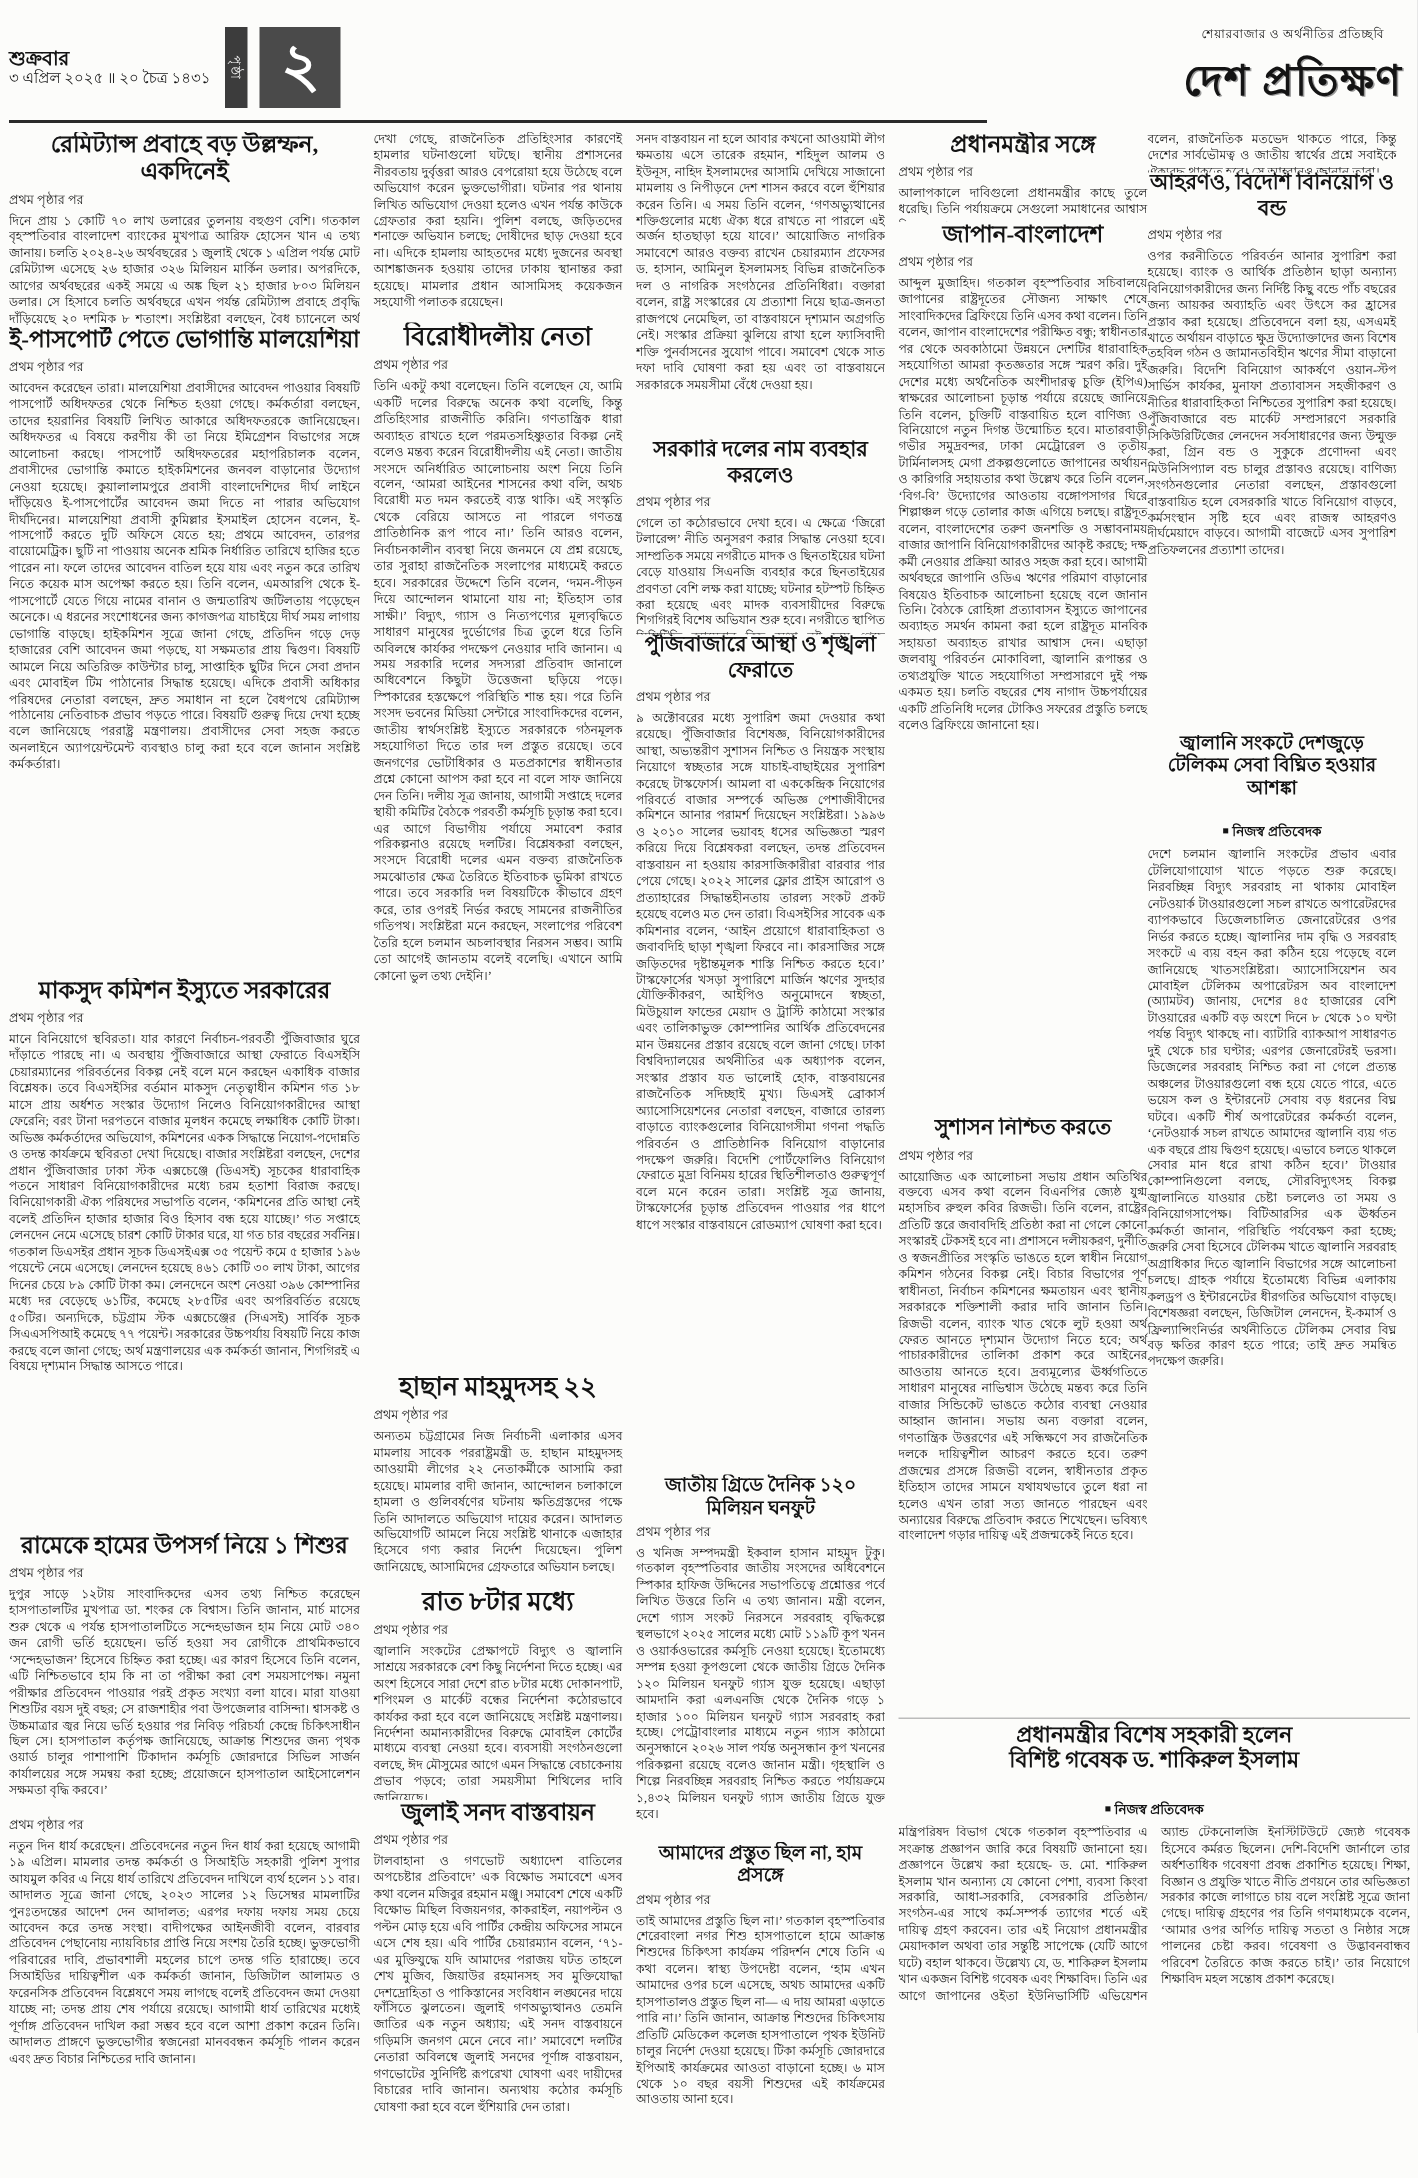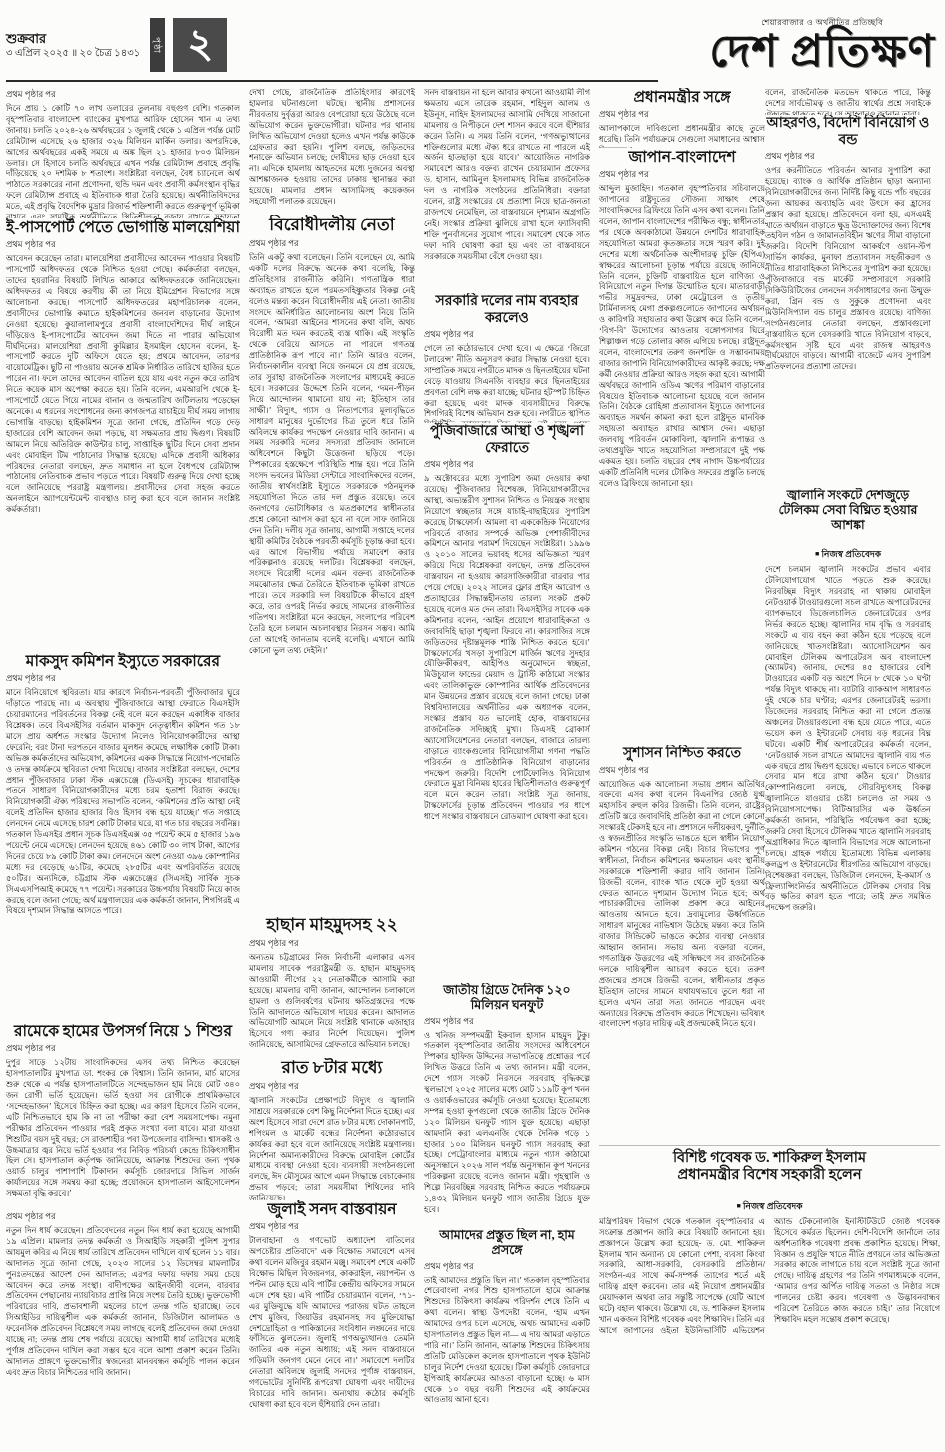--- a/index.html
+++ b/index.html
@@ -11,22 +11,22 @@
   .daydate{text-align:left;line-height:1.25;padding-right:2px;}
   .daydate .day{font-weight:bold;font-size:13px;}
   .daydate .date{font-size:10px;}
   .page-strip{width:15px;height:54px;background:#3c3c3c;color:#fff;display:flex;align-items:center;
               justify-content:center;writing-mode:vertical-rl;font-size:9px;letter-spacing:1px;}
   .page-box{width:54px;height:54px;background:#4a4a4a;color:#fff;display:flex;align-items:center;
             justify-content:center;font-size:40px;font-weight:bold;}
   .section-title{font-size:31px;font-weight:bold;white-space:nowrap;padding-left:6px;}
   .header-rule{position:absolute;left:6px;top:80px;width:652px;border-top:2px solid #2a2a2a;}
   .masthead{position:absolute;right:10px;top:16px;text-align:center;}
-  .masthead .tagline{font-size:8px;letter-spacing:.5px;margin-bottom:1px;}
-  .masthead .brand{font-size:44px;font-weight:bold;line-height:1;letter-spacing:1px;
+  .masthead .tagline{font-size:8px;letter-spacing:.5px;margin-bottom:12px;}
+  .masthead .brand{font-size:28px;font-weight:bold;line-height:1;letter-spacing:1px;
                    text-shadow:1px 1px 0 #9a9a9a;}
   
   .main{position:absolute;top:88px;left:6px;display:flex;gap:9px;}
   .col{display:flex;flex-direction:column;}
   .c1{width:234px;}
   .c{width:166px;}
   .right-region{width:341px;display:flex;flex-direction:column;}
   .right-cols{display:flex;gap:0;height:1057px;}
   .art{overflow:hidden;}
   .art h2{margin:0 0 2px;font-weight:bold;text-align:center;line-height:1.18;font-size:14px;}
@@ -60,20 +60,21 @@
     <div class="masthead">
       <div class="tagline">শেয়ারবাজার ও অর্থনীতির প্রতিচ্ছবি</div>
       <div class="brand">দেশ প্রতিক্ষণ</div>
     </div>
   </div>
 
   <div class="main">
 
     <div class="col c1">
       <div class="art" style="height:130px">
+        <h2 class="hl-md">রেমিট্যান্স প্রবাহে বড় উল্লম্ফন, একদিনেই</h2>
         <div class="cont">প্রথম পৃষ্ঠার পর</div>
         <div class="body">দিনে প্রায় ১ কোটি ৭০ লাখ ডলারের তুলনায় বহুগুণ বেশি। গতকাল বৃহস্পতিবার বাংলাদেশ ব্যাংকের মুখপাত্র আরিফ হোসেন খান এ তথ্য জানায়। চলতি ২০২৪-২৬ অর্থবছরের ১ জুলাই থেকে ১ এপ্রিল পর্যন্ত মোট রেমিট্যান্স এসেছে ২৬ হাজার ৩২৬ মিলিয়ন মার্কিন ডলার। অপরদিকে, আগের অর্থবছরের একই সময়ে এ অঙ্ক ছিল ২১ হাজার ৮০৩ মিলিয়ন ডলার। সে হিসাবে চলতি অর্থবছরে এখন পর্যন্ত রেমিট্যান্স প্রবাহে প্রবৃদ্ধি দাঁড়িয়েছে ২০ দশমিক ৮ শতাংশ। সংশ্লিষ্টরা বলছেন, বৈধ চ্যানেলে অর্থ পাঠাতে সরকারের নানা প্রণোদনা, হুন্ডি দমন এবং প্রবাসী কর্মসংস্থান বৃদ্ধির ফলে রেমিট্যান্স প্রবাহে এ ইতিবাচক ধারা তৈরি হয়েছে। অর্থনীতিবিদদের মতে, এই প্রবৃদ্ধি বৈদেশিক মুদ্রার রিজার্ভ শক্তিশালী করতে গুরুত্বপূর্ণ ভূমিকা রাখবে এবং সামষ্টিক অর্থনীতিতে স্থিতিশীলতা বজায় রাখতে সহায়তা করবে।</div>
       </div>
       <div class="art" style="height:434px">
         <h2 class="hl-md">ই-পাসপোর্ট পেতে ভোগান্তি মালয়েশিয়া</h2>
         <div class="cont">প্রথম পৃষ্ঠার পর</div>
         <div class="body">আবেদন করেছেন তারা। মালয়েশিয়া প্রবাসীদের আবেদন পাওয়ার বিষয়টি পাসপোর্ট অধিদফতর থেকে নিশ্চিত হওয়া গেছে। কর্মকর্তারা বলছেন, তাদের হয়রানির বিষয়টি লিখিত আকারে অধিদফতরকে জানিয়েছেন। অধিদফতর এ বিষয়ে করণীয় কী তা নিয়ে ইমিগ্রেশন বিভাগের সঙ্গে আলোচনা করছে। পাসপোর্ট অধিদফতরের মহাপরিচালক বলেন, প্রবাসীদের ভোগান্তি কমাতে হাইকমিশনের জনবল বাড়ানোর উদ্যোগ নেওয়া হয়েছে। কুয়ালালামপুরে প্রবাসী বাংলাদেশিদের দীর্ঘ লাইনে দাঁড়িয়েও ই-পাসপোর্টের আবেদন জমা দিতে না পারার অভিযোগ দীর্ঘদিনের। মালয়েশিয়া প্রবাসী কুমিল্লার ইসমাইল হোসেন বলেন, ই-পাসপোর্ট করতে দুটি অফিসে যেতে হয়; প্রথমে আবেদন, তারপর বায়োমেট্রিক। ছুটি না পাওয়ায় অনেক শ্রমিক নির্ধারিত তারিখে হাজির হতে পারেন না। ফলে তাদের আবেদন বাতিল হয়ে যায় এবং নতুন করে তারিখ নিতে কয়েক মাস অপেক্ষা করতে হয়। তিনি বলেন, এমআরপি থেকে ই-পাসপোর্টে যেতে গিয়ে নামের বানান ও জন্মতারিখ জটিলতায় পড়েছেন অনেকে। এ ধরনের সংশোধনের জন্য কাগজপত্র যাচাইয়ে দীর্ঘ সময় লাগায় ভোগান্তি বাড়ছে। হাইকমিশন সূত্রে জানা গেছে, প্রতিদিন গড়ে দেড় হাজারের বেশি আবেদন জমা পড়ছে, যা সক্ষমতার প্রায় দ্বিগুণ। বিষয়টি আমলে নিয়ে অতিরিক্ত কাউন্টার চালু, সাপ্তাহিক ছুটির দিনে সেবা প্রদান এবং মোবাইল টিম পাঠানোর সিদ্ধান্ত হয়েছে। এদিকে প্রবাসী অধিকার পরিষদের নেতারা বলছেন, দ্রুত সমাধান না হলে বৈধপথে রেমিট্যান্স পাঠানোয় নেতিবাচক প্রভাব পড়তে পারে। বিষয়টি গুরুত্ব দিয়ে দেখা হচ্ছে বলে জানিয়েছে পররাষ্ট্র মন্ত্রণালয়। প্রবাসীদের সেবা সহজ করতে অনলাইনে অ্যাপয়েন্টমেন্ট ব্যবস্থাও চালু করা হবে বলে জানান সংশ্লিষ্ট কর্মকর্তারা।</div>
       </div>
       <div class="art" style="height:370px">
         <h2 class="hl-md">মাকসুদ কমিশন ইস্যুতে সরকারের</h2>
@@ -178,22 +179,22 @@
             <div class="byline">
               <span class="sq">■</span>
               <span>নিজস্ব প্রতিবেদক</span>
             </div>
             <div class="body">দেশে চলমান জ্বালানি সংকটের প্রভাব এবার টেলিযোগাযোগ খাতে পড়তে শুরু করেছে। নিরবচ্ছিন্ন বিদ্যুৎ সরবরাহ না থাকায় মোবাইল নেটওয়ার্ক টাওয়ারগুলো সচল রাখতে অপারেটরদের ব্যাপকভাবে ডিজেলচালিত জেনারেটরের ওপর নির্ভর করতে হচ্ছে। জ্বালানির দাম বৃদ্ধি ও সরবরাহ সংকটে এ ব্যয় বহন করা কঠিন হয়ে পড়েছে বলে জানিয়েছে খাতসংশ্লিষ্টরা। অ্যাসোসিয়েশন অব মোবাইল টেলিকম অপারেটরস অব বাংলাদেশ (অ্যামটব) জানায়, দেশের ৪৫ হাজারের বেশি টাওয়ারের একটি বড় অংশে দিনে ৮ থেকে ১০ ঘণ্টা পর্যন্ত বিদ্যুৎ থাকছে না। ব্যাটারি ব্যাকআপ সাধারণত দুই থেকে চার ঘণ্টার; এরপর জেনারেটরই ভরসা। ডিজেলের সরবরাহ নিশ্চিত করা না গেলে প্রত্যন্ত অঞ্চলের টাওয়ারগুলো বন্ধ হয়ে যেতে পারে, এতে ভয়েস কল ও ইন্টারনেট সেবায় বড় ধরনের বিঘ্ন ঘটবে। একটি শীর্ষ অপারেটরের কর্মকর্তা বলেন, ‘নেটওয়ার্ক সচল রাখতে আমাদের জ্বালানি ব্যয় গত এক বছরে প্রায় দ্বিগুণ হয়েছে। এভাবে চলতে থাকলে সেবার মান ধরে রাখা কঠিন হবে।’ টাওয়ার কোম্পানিগুলো বলছে, সৌরবিদ্যুৎসহ বিকল্প জ্বালানিতে যাওয়ার চেষ্টা চললেও তা সময় ও বিনিয়োগসাপেক্ষ। বিটিআরসির এক ঊর্ধ্বতন কর্মকর্তা জানান, পরিস্থিতি পর্যবেক্ষণ করা হচ্ছে; জরুরি সেবা হিসেবে টেলিকম খাতে জ্বালানি সরবরাহ অগ্রাধিকার দিতে জ্বালানি বিভাগের সঙ্গে আলোচনা চলছে। গ্রাহক পর্যায়ে ইতোমধ্যে বিভিন্ন এলাকায় কলড্রপ ও ইন্টারনেটের ধীরগতির অভিযোগ বাড়ছে। বিশেষজ্ঞরা বলছেন, ডিজিটাল লেনদেন, ই-কমার্স ও ফ্রিল্যান্সিংনির্ভর অর্থনীতিতে টেলিকম সেবার বিঘ্ন বড় ক্ষতির কারণ হতে পারে; তাই দ্রুত সমন্বিত পদক্ষেপ জরুরি।</div>
           </div>
         </div>
       </div>
 
       <div class="span-art">
+        <h2>প্রধানমন্ত্রীর বিশেষ সহকারী হলেন</h2>
         <h2>বিশিষ্ট গবেষক ড. শাকিরুল ইসলাম</h2>
-        <h2>প্রধানমন্ত্রীর বিশেষ সহকারী হলেন</h2>
         <div class="byline">
           <span class="sq">■</span>
           <span>নিজস্ব প্রতিবেদক</span>
         </div>
         <div class="span-body">মন্ত্রিপরিষদ বিভাগ থেকে গতকাল বৃহস্পতিবার এ সংক্রান্ত প্রজ্ঞাপন জারি করে বিষয়টি জানানো হয়। প্রজ্ঞাপনে উল্লেখ করা হয়েছে- ড. মো. শাকিরুল ইসলাম খান অন্যান্য যে কোনো পেশা, ব্যবসা কিংবা সরকারি, আধা-সরকারি, বেসরকারি প্রতিষ্ঠান/সংগঠন-এর সাথে কর্ম-সম্পর্ক ত্যাগের শর্তে এই দায়িত্ব গ্রহণ করবেন। তার এই নিয়োগ প্রধানমন্ত্রীর মেয়াদকাল অথবা তার সন্তুষ্টি সাপেক্ষে (যেটি আগে ঘটে) বহাল থাকবে। উল্লেখ্য যে, ড. শাকিরুল ইসলাম খান একজন বিশিষ্ট গবেষক এবং শিক্ষাবিদ। তিনি এর আগে জাপানের ওইতা ইউনিভার্সিটি এভিয়েশন অ্যান্ড টেকনোলজি ইনস্টিটিউটে জ্যেষ্ঠ গবেষক হিসেবে কর্মরত ছিলেন। দেশি-বিদেশি জার্নালে তার অর্ধশতাধিক গবেষণা প্রবন্ধ প্রকাশিত হয়েছে। শিক্ষা, বিজ্ঞান ও প্রযুক্তি খাতে নীতি প্রণয়নে তার অভিজ্ঞতা সরকার কাজে লাগাতে চায় বলে সংশ্লিষ্ট সূত্রে জানা গেছে। দায়িত্ব গ্রহণের পর তিনি গণমাধ্যমকে বলেন, ‘আমার ওপর অর্পিত দায়িত্ব সততা ও নিষ্ঠার সঙ্গে পালনের চেষ্টা করব। গবেষণা ও উদ্ভাবনবান্ধব পরিবেশ তৈরিতে কাজ করতে চাই।’ তার নিয়োগে শিক্ষাবিদ মহল সন্তোষ প্রকাশ করেছে।</div>
       </div>
     </div>
 
   </div>
 </div>

